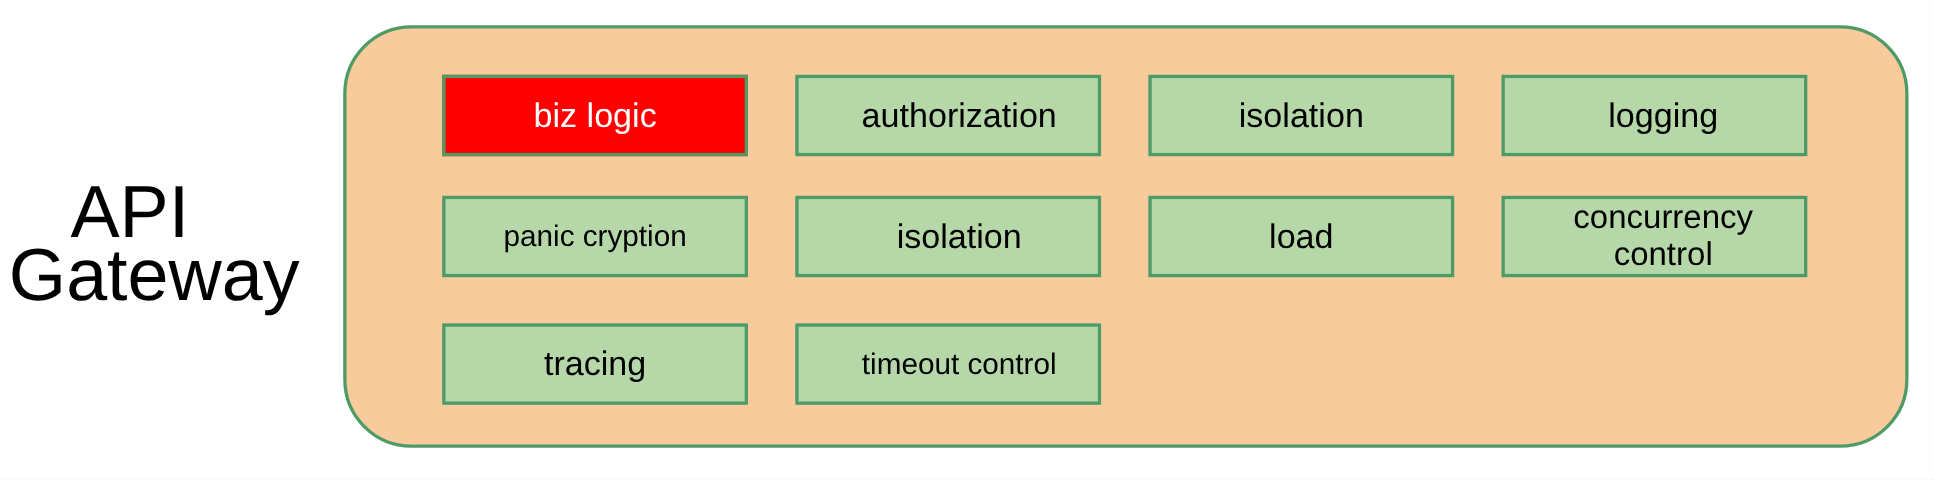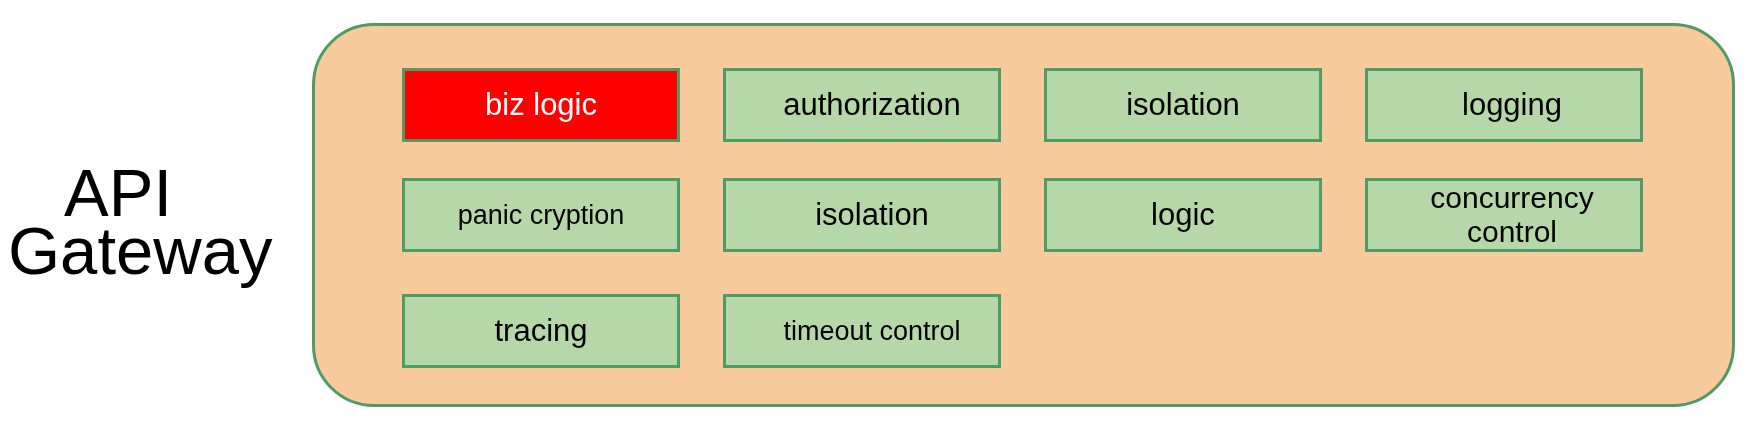--- a/index.html
+++ b/index.html
@@ -83,21 +83,21 @@
 
   <div class="gw-container">
 
     <div class="module m-red c1 r1">biz logic</div>
     <div class="module c2 r1">authorization</div>
     <div class="module c3 r1">isolation</div>
     <div class="module c4 r1">logging</div>
 
     <div class="module m-sm c1 r2">panic cryption</div>
     <div class="module c2 r2">isolation</div>
-    <div class="module c3 r2">logic</div>
+    <div class="module c3 r2">load</div>
     <div class="module m-2l c4 r2">concurrency
 control</div>
 
     <div class="module c1 r3">tracing</div>
     <div class="module m-sm c2 r3">timeout control</div>
 
   </div>
 </div>
 
 </body></html>

